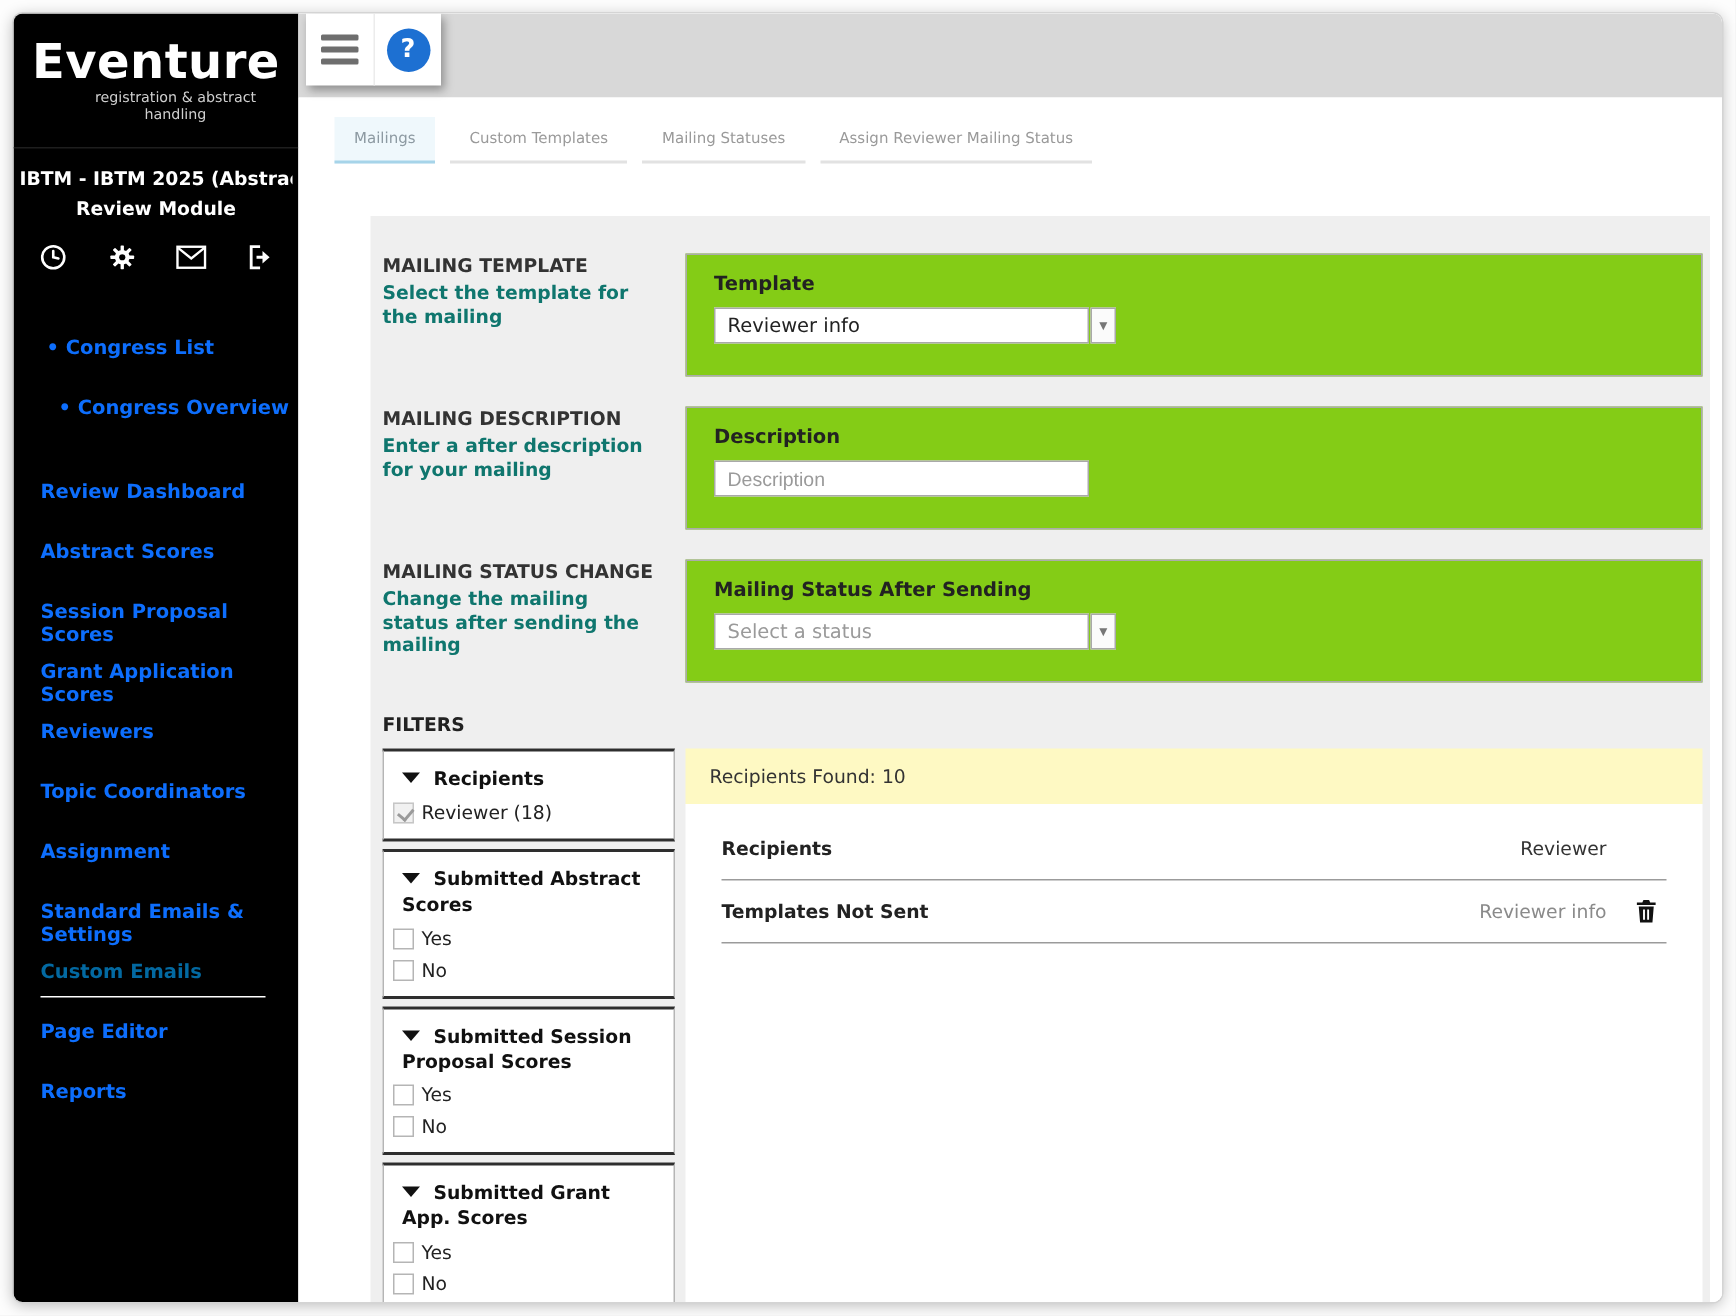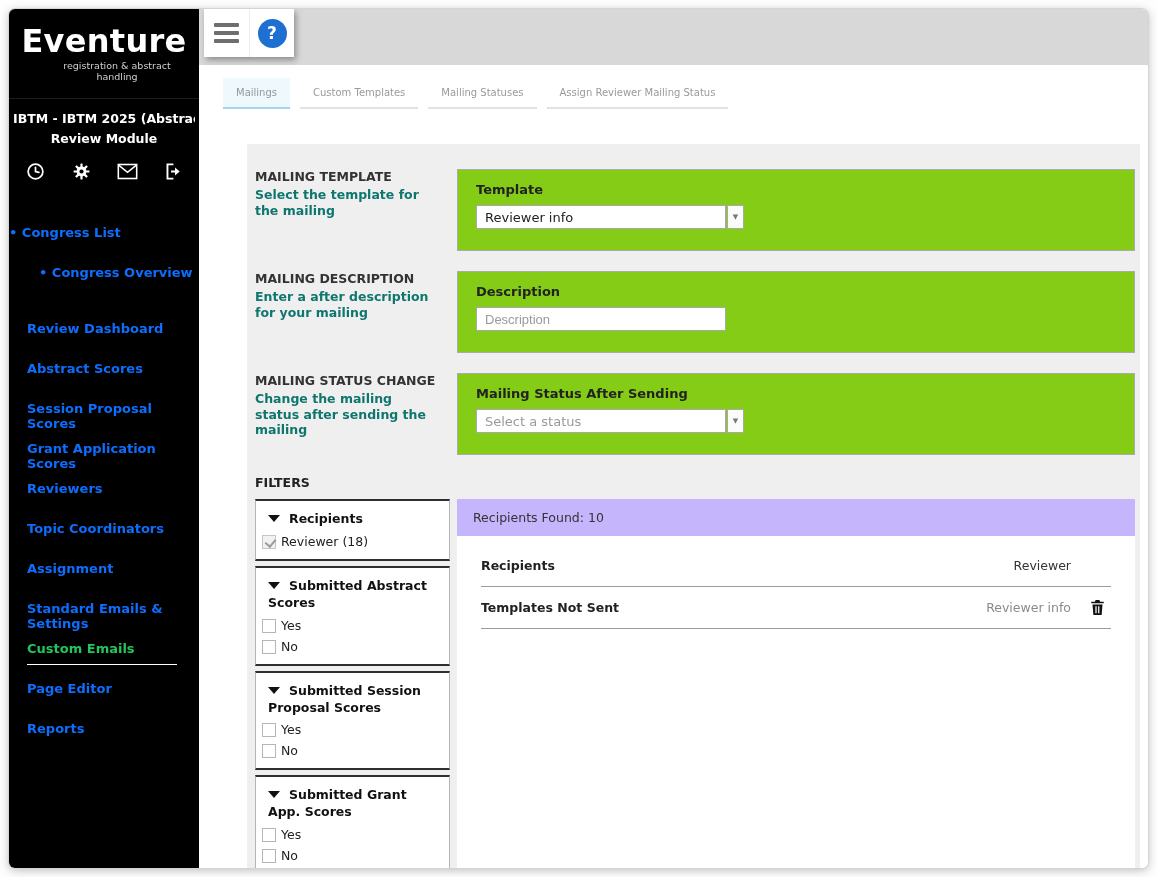--- a/index.html
+++ b/index.html
@@ -17,27 +17,27 @@
   .logo-sub { font-size:9.5px; color:#cfcfcf; margin-top:1px; padding-left:26px; }
   .congress { text-align:center; margin-top:12px; padding:0 4px; }
   .congress-title { font-size:12.5px; font-weight:bold; white-space:nowrap; overflow:hidden; }
   .congress-module { font-size:12.5px; font-weight:bold; margin-top:5px; }
   .side-icons { display:flex; justify-content:center; align-items:center; gap:24px; margin-top:15px; }
   .side-icon { display:flex; align-items:center; justify-content:center; width:22px; height:22px; cursor:pointer; }
 
   .congress-nav { list-style:none; margin-top:42px; }
   .congress-nav li { height:40px; font-size:13px; font-weight:bold; }
   .congress-nav li a { color:#0d6efd; text-decoration:none; }
-  .cl-1 { }
+  .cl-1 { padding-left:22px; }
   .cl-2 { padding-left:30px; }
   .congress-nav li a::before { content:"• "; }
   .main-nav { list-style:none; margin-top:16px; }
   .main-nav li { height:40px; font-size:13px; font-weight:bold; padding-left:18px; }
   .main-nav li a { color:#0d6efd; text-decoration:none; }
-  .main-nav li.active a { color:#22c55e; }
+  .main-nav li.active a { color:#0369a1; }
   .main-nav li.active .nav-underline { display:inline-block; width:150px; border-bottom:1px solid #fff; padding-bottom:8px; }
 
   
   .main { flex:1; display:flex; flex-direction:column; background:#fff; position:relative; min-width:0; }
   .topstrip { height:56px; background:#d8d8d8; flex-shrink:0; }
   .toolbar { position:absolute; left:5px; top:0; height:48px; background:#fff; display:flex; z-index:5;
     box-shadow:2px 3px 6px rgba(0,0,0,.35); }
   .tool-btn { width:45px; height:48px; display:flex; align-items:center; justify-content:center; cursor:pointer; }
   .tool-btn + .tool-btn { border-left:1px solid #ececec; }
   .hamburger { display:flex; flex-direction:column; gap:4px; }
@@ -77,21 +77,21 @@
   .caret { display:inline-block; width:0; height:0; border-left:6px solid transparent; border-right:6px solid transparent;
     border-top:7px solid #111; margin-right:9px; vertical-align:1px; }
   .fopt { display:flex; align-items:flex-end; gap:5px; margin-top:6px; font-size:12.5px; color:#222; }
   .cb { width:14px; height:14px; border:1px solid #b5b5b5; background:#fff; flex-shrink:0; position:relative; cursor:pointer; }
   .cb.checked.disabled { background:#f1f1f1; border-color:#c6c6c6; }
   .cb.checked.disabled::after { content:""; position:absolute; left:3.5px; top:1px; width:5px; height:8px;
     border-right:2px solid #9a9a9a; border-bottom:2px solid #9a9a9a; transform:rotate(40deg); }
   .cb.disabled:not(.checked) { border-color:#dedede; cursor:default; }
   .fopt.disabled span { color:#b3b3b3; }
 
-  .rec-head { background:#c4b5fd; height:37px; display:flex; align-items:center; padding-left:16px;
+  .rec-head { background:#fef9c3; height:37px; display:flex; align-items:center; padding-left:16px;
     font-size:12.5px; color:#333; }
   .rec-body { background:#fff; min-height:372px; padding:9px 24px 0; }
   .rrow { display:grid; grid-template-columns:1fr auto 40px; align-items:center; height:42px;
     border-bottom:1px solid #9b9b9b; font-size:12.5px; }
   .rrow .col-left { font-weight:bold; color:#222; }
   .rrow .col-right { text-align:right; }
   .rrow.header .col-right { color:#333; }
   .rrow.datarow .col-right { color:#8a8a8a; }
   .rrow .col-action { display:flex; justify-content:flex-end; padding-right:6px; }
   .trash-btn { cursor:pointer; display:flex; }

